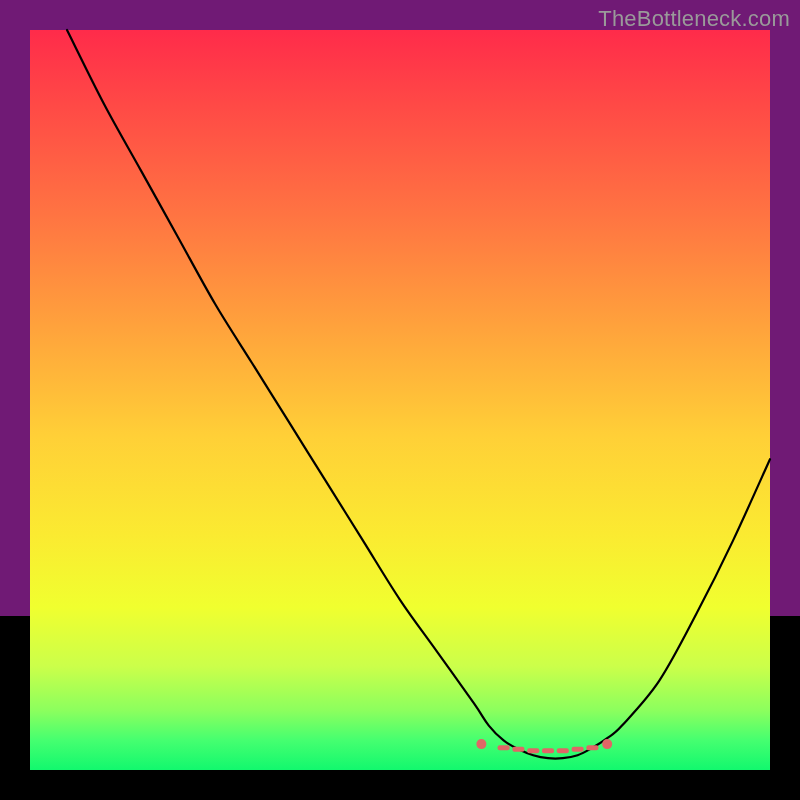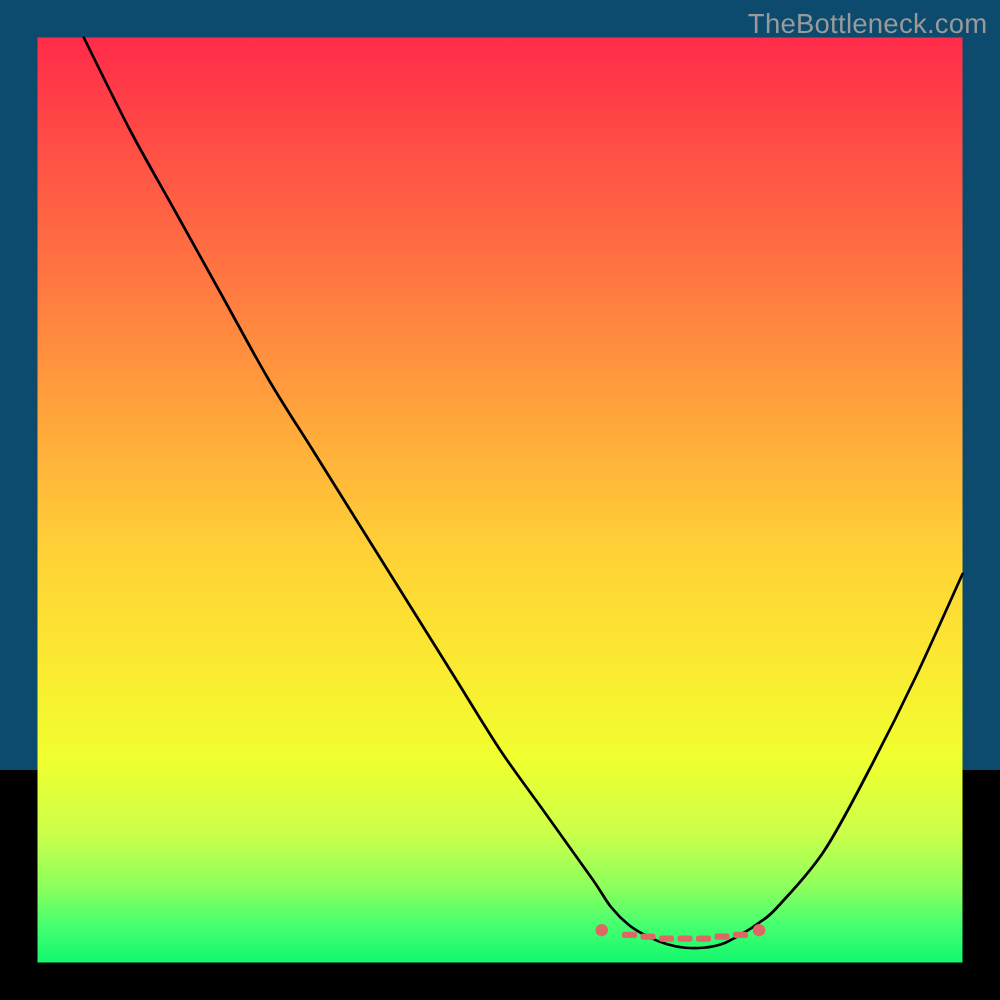--- a/index.html
+++ b/index.html
@@ -10,21 +10,21 @@
     background: #000;
     overflow: hidden;
     font-family: Arial, Helvetica, sans-serif;
   }
   .frame {
     position: absolute;
     left: 0;
     top: 0;
     width: 800px;
     height: 616px;
-    background: #0c4a6e;
+    background: #701a75;
   }
   .plot {
     position: absolute;
     left: 30px;
     top: 30px;
     width: 740px;
     height: 740px;
     
     background: linear-gradient(
       to bottom,

